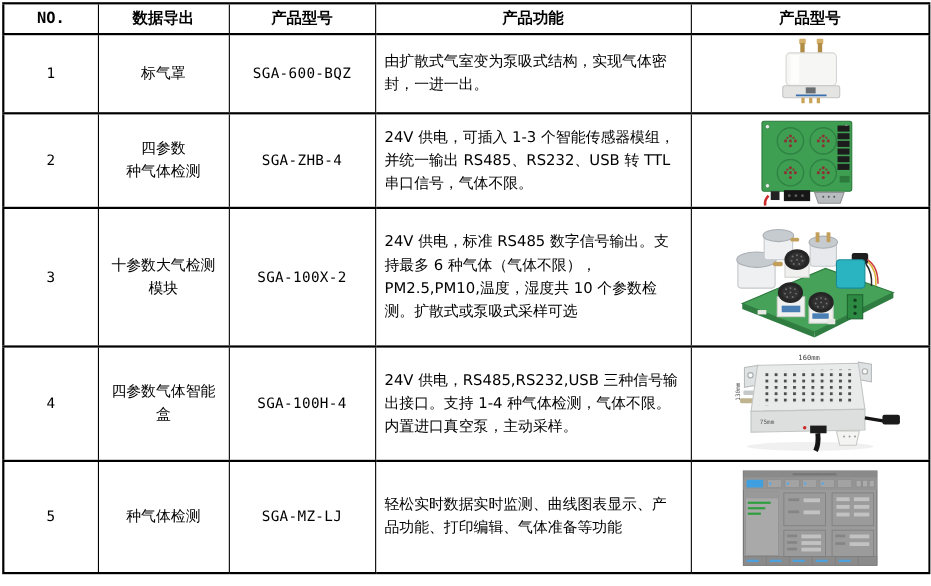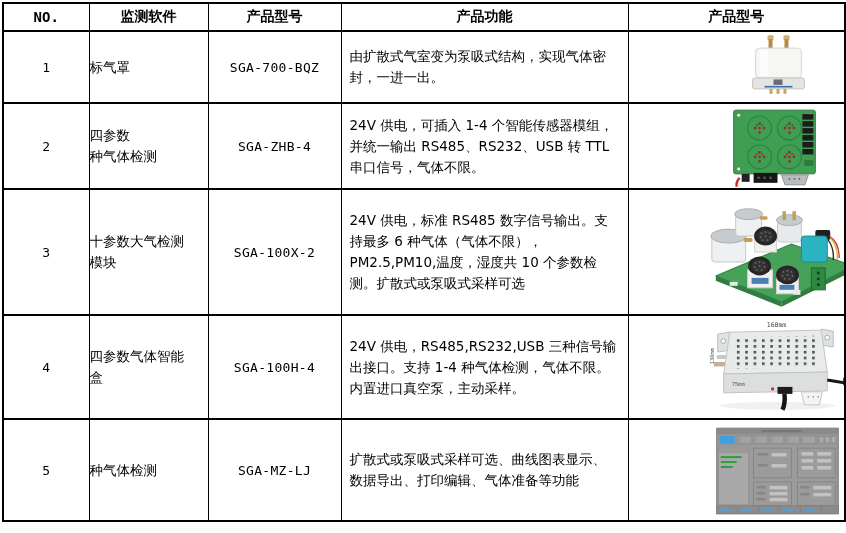--- a/index.html
+++ b/index.html
@@ -30,62 +30,62 @@
     text-align:center;
     font-family:"DejaVu Sans Mono","DejaVu Sans",sans-serif;
   }
   tr.r1{height:72px;} tr.r2{height:84px;} tr.r3{height:124px;}
   tr.r4{height:102px;} tr.r5{height:100px;}
   td.c-no{
     text-align:center;font-size:13px;
     font-family:"DejaVu Sans Mono","DejaVu Sans",sans-serif;
   }
   td.c-name{
-    font-size:13.5px;line-height:21px;
+    text-align:center;font-size:13.5px;line-height:21px;
     white-space:pre-line;
   }
   td.c-model{
     text-align:center;font-size:13px;
     font-family:"DejaVu Sans Mono","DejaVu Sans",sans-serif;
     letter-spacing:.3px;
   }
   td.c-func{
     text-align:left;font-size:13.5px;line-height:21px;
     padding:6px 10px 6px 8px;
     margin-left:20px;
   }
-  td.c-img{text-align:center;padding-left:41px;}
+  td.c-img{text-align:center;}
   td.c-img svg{display:block;margin:0 auto;}
 </style>
 </head>
 <body>
 
 <table class="spec">
   <colgroup>
     <col style="width:86px">
       <col style="width:119px">
       <col style="width:133px">
     <col style="width:287px">
       <col style="width:217px">
   </colgroup>
   <thead>
     <tr>
       <th>NO.</th>
-      <th>监测软件</th>
+      <th>数据导出</th>
       <th>产品型号</th>
       <th>产品功能</th>
       <th>产品型号</th>
     </tr>
   </thead>
   <tbody>
 
     <tr class="r1">
       <td class="c-no">1</td>
       <td class="c-name">标气罩</td>
-      <td class="c-model">SGA-700-BQZ</td>
+      <td class="c-model">SGA-600-BQZ</td>
       <td class="c-func">由扩散式气室变为泵吸式结构，实现气体密封，一进一出。</td>
       <td class="c-img">
         <svg width="215" height="70" viewBox="0 0 216 70">
 
           <rect x="98" y="3" width="6" height="5" rx="1" fill="#d4b06a"></rect>
           <rect x="99" y="7" width="4" height="10" fill="#b08d46"></rect>
           <rect x="114" y="3" width="6" height="5" rx="1" fill="#d4b06a"></rect>
           <rect x="115" y="7" width="4" height="10" fill="#b08d46"></rect>
 
           <rect x="86" y="16" width="46" height="30" rx="4" fill="#f6f6f4" stroke="#d6d6d2"></rect>
@@ -100,21 +100,21 @@
           <rect x="114" y="57" width="3" height="5" fill="#c9a35a"></rect>
         </svg>
       </td>
     </tr>
 
     <tr class="r2">
       <td class="c-no">2</td>
       <td class="c-name">四参数
 种气体检测</td>
       <td class="c-model">SGA-ZHB-4</td>
-      <td class="c-func">24V 供电，可插入 1-4 个智能传感器模组，并统一输出 RS485、RS232、USB 转 TTL 串口信号，气体不限。</td>
+      <td class="c-func">24V 供电，可插入 1-3 个智能传感器模组，并统一输出 RS485、RS232、USB 转 TTL 串口信号，气体不限。</td>
       <td class="c-img">
         <svg width="215" height="84" viewBox="0 0 216 84">
           <defs>
             <g id="sock2">
               <circle r="12" fill="none" stroke="#2e8242" stroke-width="1.2"></circle>
               <circle cx="0" cy="-4.5" r="1.4" fill="#8a3434"></circle>
                 <circle cx="0" cy="4.5" r="1.4" fill="#8a3434"></circle>
               <circle cx="-4.5" cy="0" r="1.4" fill="#8a3434"></circle>
                 <circle cx="4.5" cy="0" r="1.4" fill="#8a3434"></circle>
               <circle cx="0" cy="0" r="1.4" fill="#8a3434"></circle>
@@ -270,21 +270,21 @@
           <path d="M158,64 q12,2 18,3" stroke="#151515" stroke-width="3" fill="none"></path>
           <rect x="174" y="61" width="16" height="9" rx="2" fill="#1b1b1b"></rect>
         </svg>
       </td>
     </tr>
 
     <tr class="r5">
       <td class="c-no">5</td>
       <td class="c-name">种气体检测</td>
       <td class="c-model">SGA-MZ-LJ</td>
-      <td class="c-func">扩散式或泵吸式采样可选、曲线图表显示、数据导出、打印编辑、气体准备等功能</td>
+      <td class="c-func">轻松实时数据实时监测、曲线图表显示、产品功能、打印编辑、气体准备等功能</td>
       <td class="c-img">
         <svg width="215" height="100" viewBox="0 0 216 100">
           <rect x="47" y="8" width="122" height="86" fill="#9b9b9b" stroke="#6f6f6f"></rect>
           <rect x="47" y="8" width="122" height="6" fill="#8a8a8a"></rect>
           <rect x="92" y="10" width="40" height="2" fill="#767676"></rect>
 
           <rect x="47" y="14" width="122" height="11" fill="#949494"></rect>
           <rect x="50" y="16" width="15" height="7" rx="1" fill="#3f9fe0"></rect>
           <g>
             <rect x="69" y="16" width="13" height="7" fill="#a3a3a3" stroke="#8a8a8a" stroke-width="0.5"></rect>

